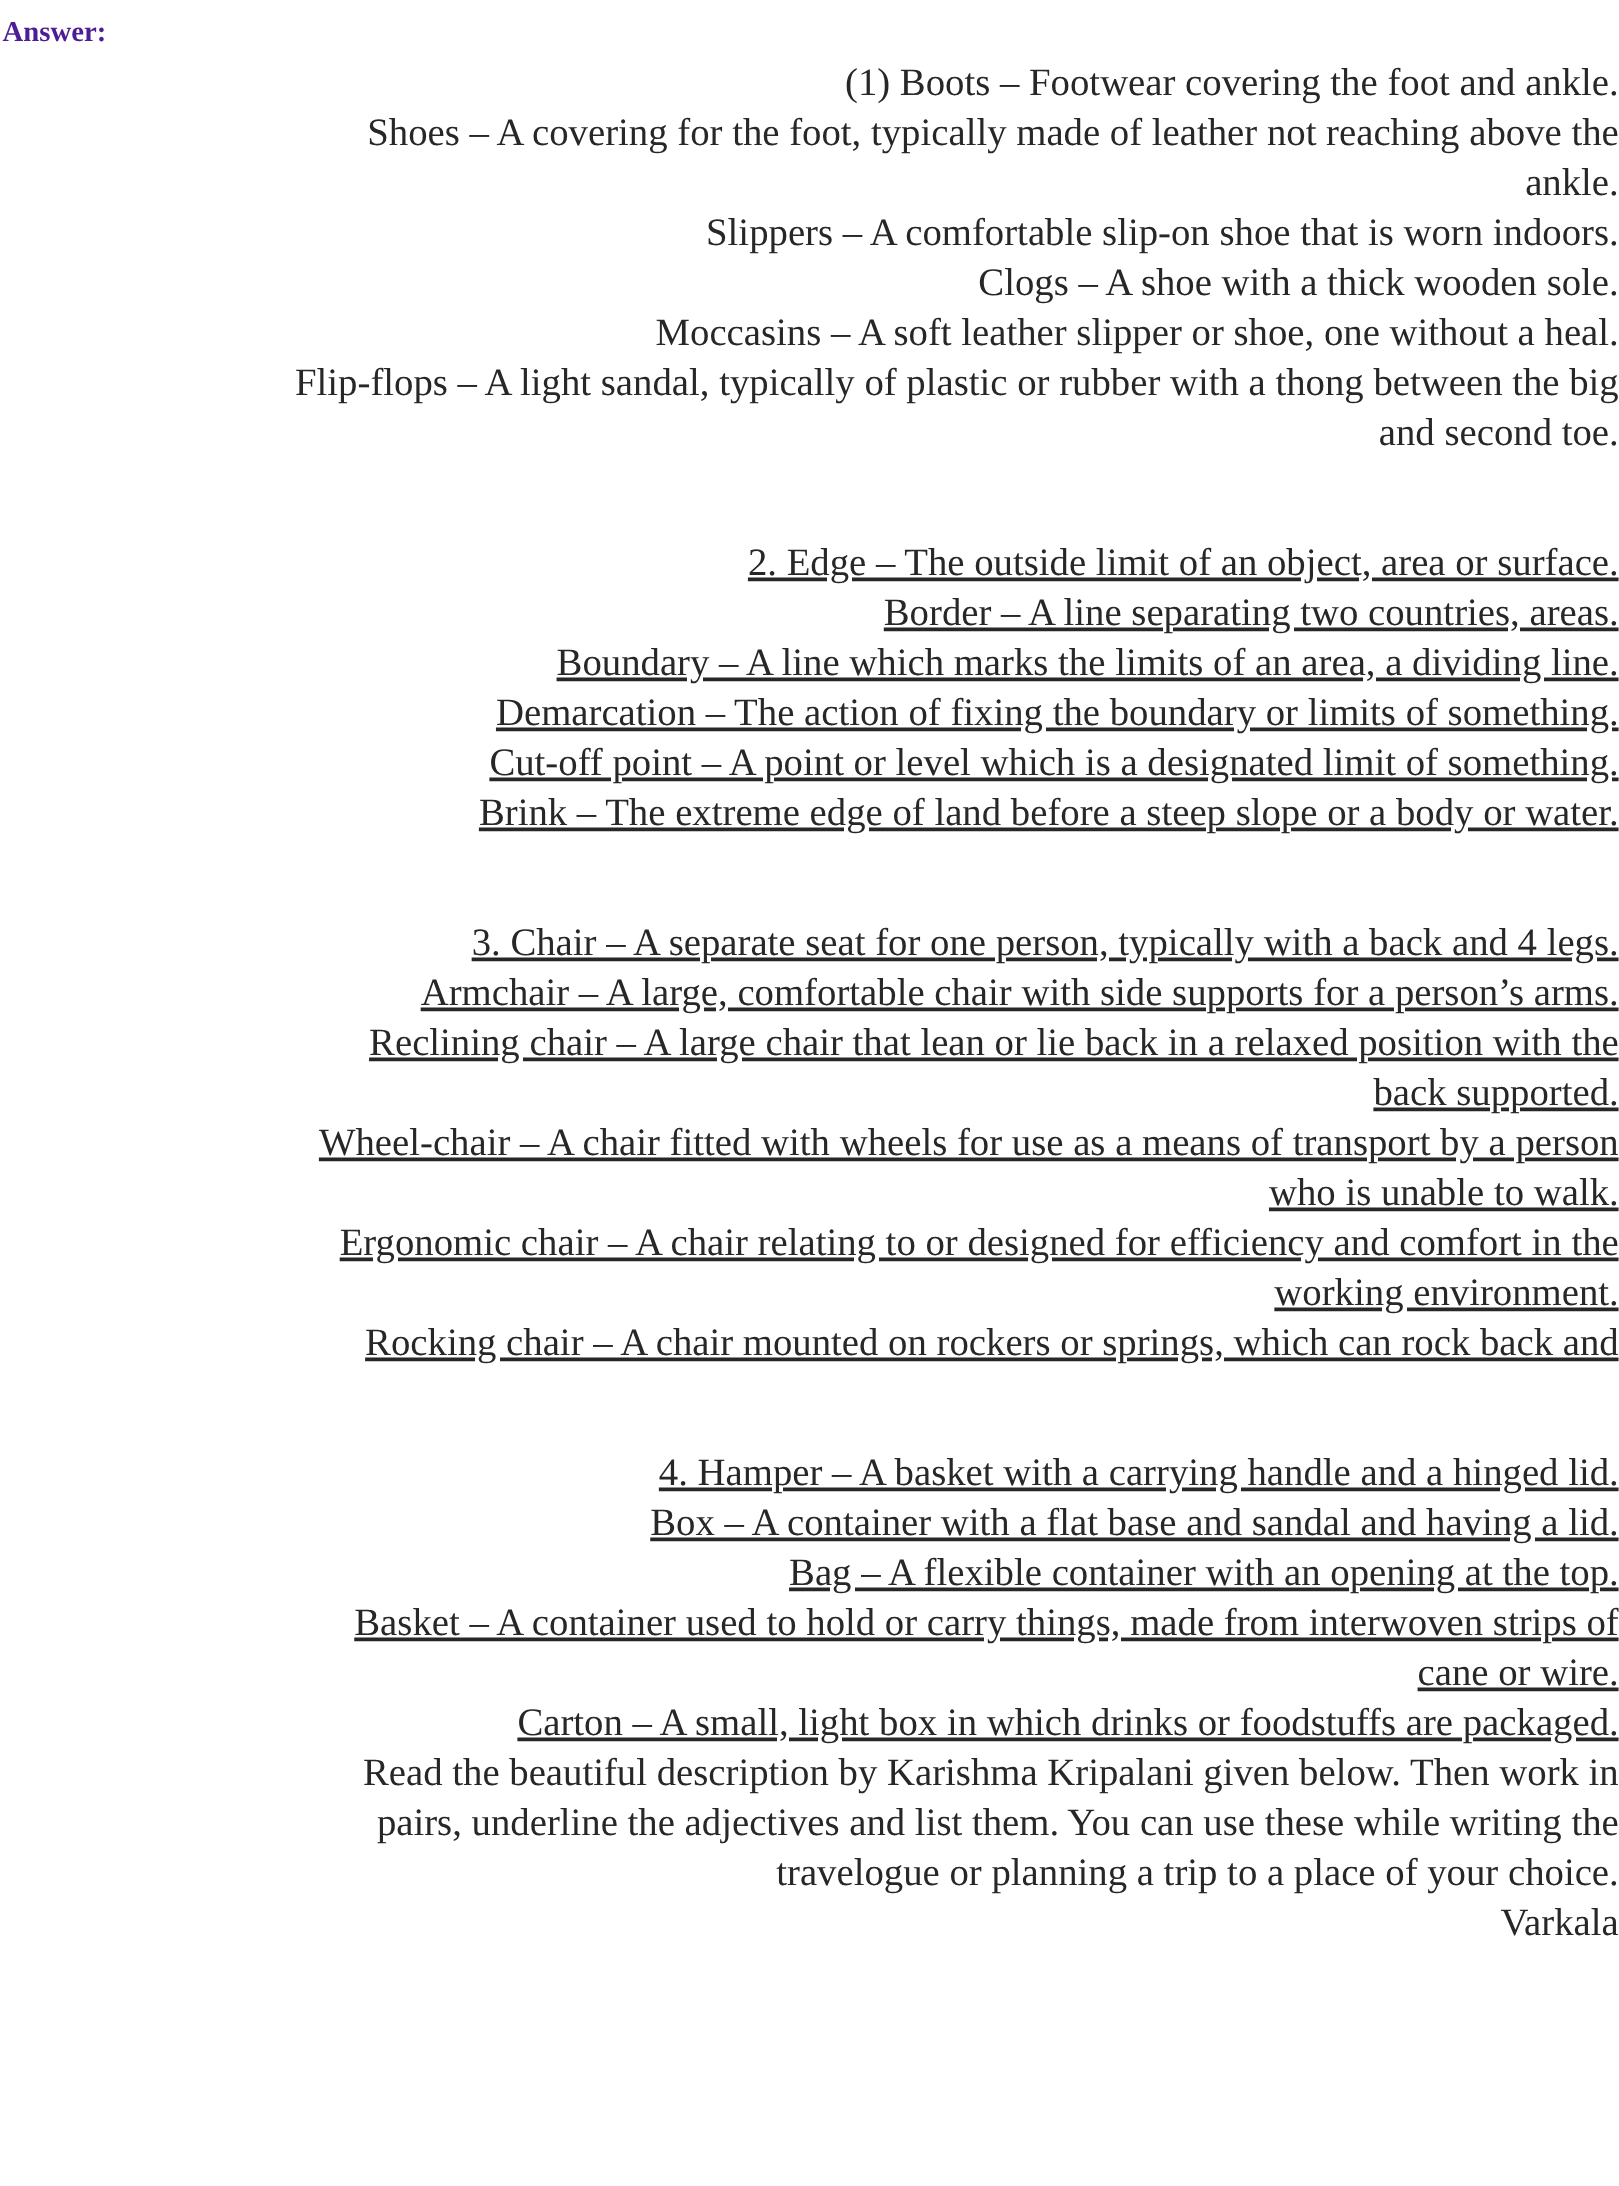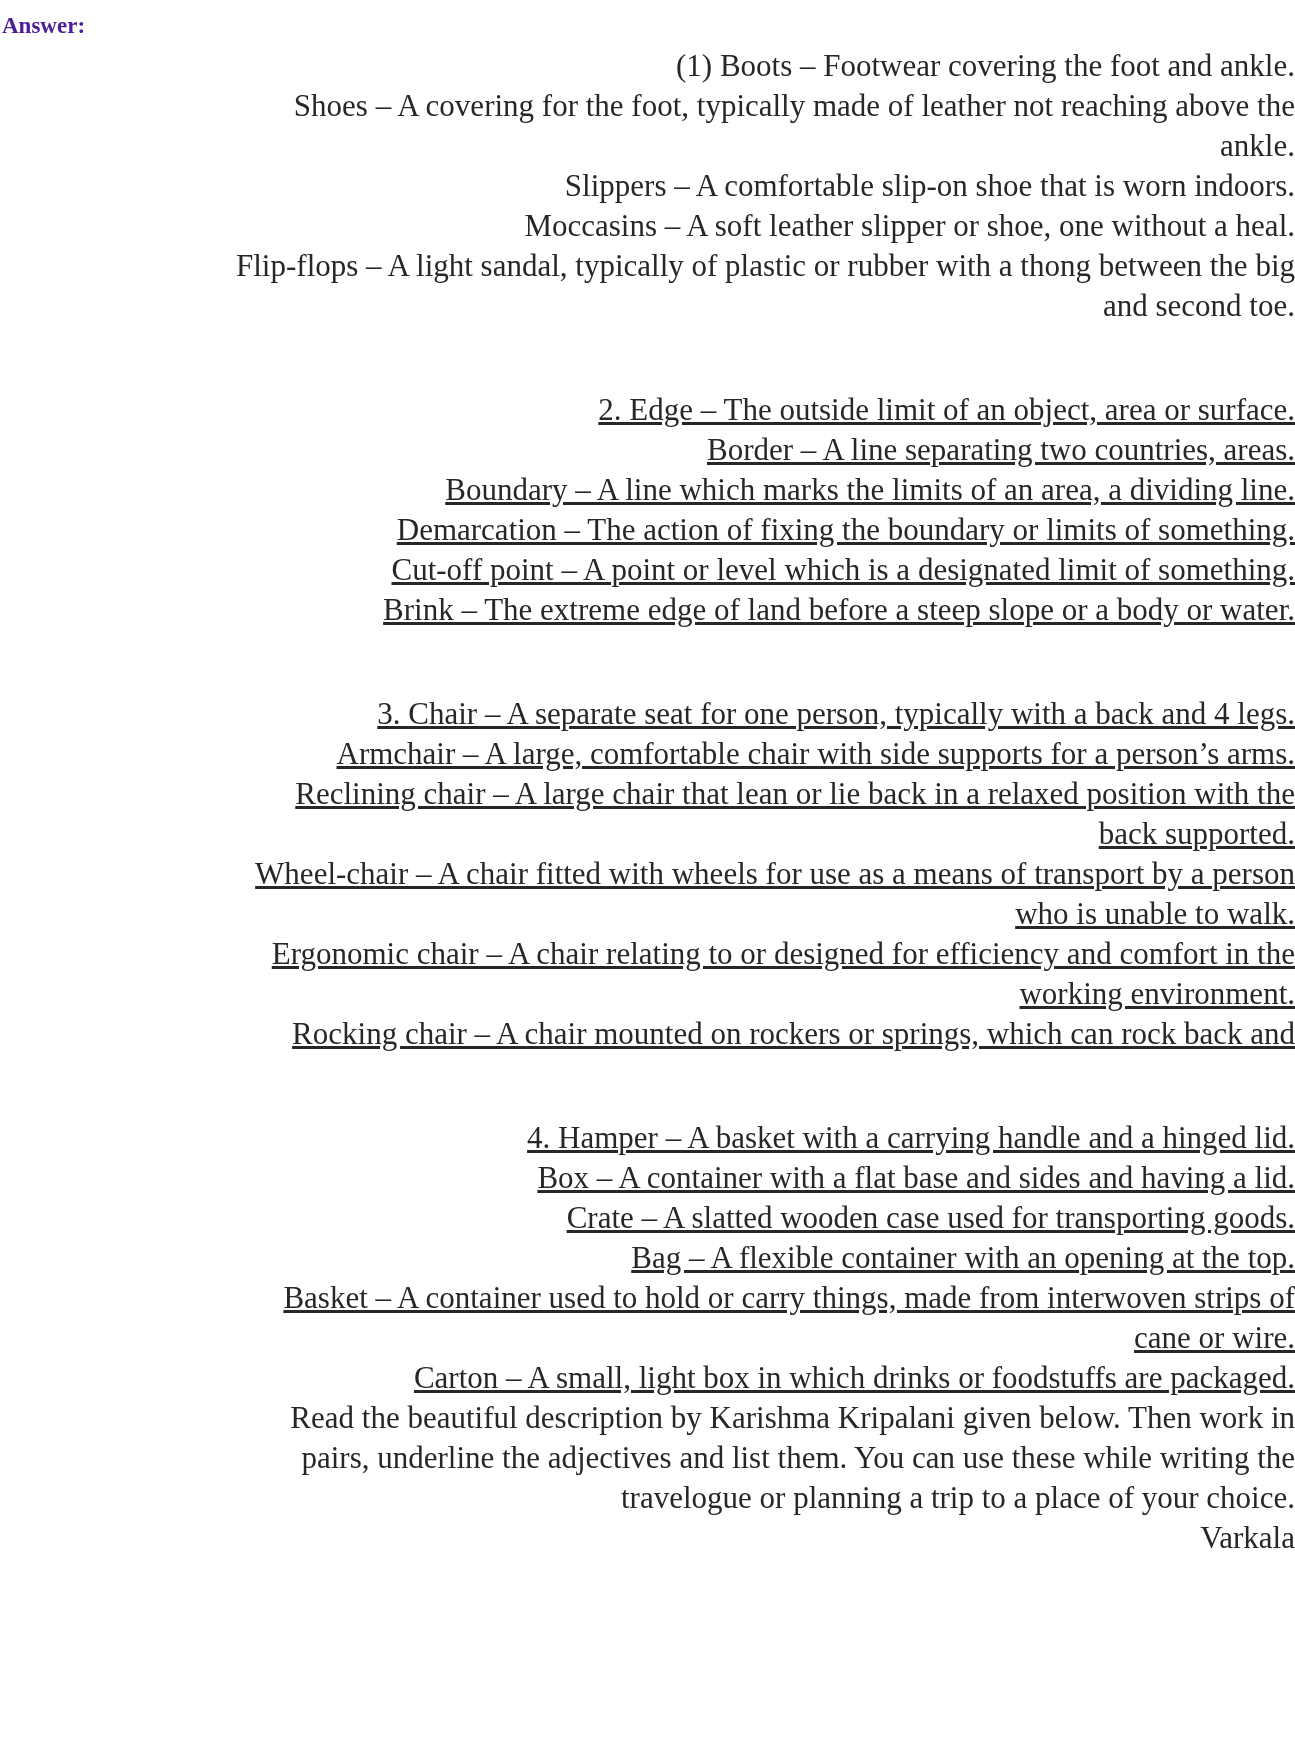--- a/index.html
+++ b/index.html
@@ -43,20 +43,21 @@
 
 <main>
 
   <div class="doc-heading">Answer:</div>
 
   <section class="group">
     <div class="text-line">(1) Boots – Footwear covering the foot and ankle.</div>
     <div class="text-line">Shoes – A covering for the foot, typically made of leather not reaching above the</div>
     <div class="text-line">ankle.</div>
     <div class="text-line">Slippers – A comfortable slip-on shoe that is worn indoors.</div>
+    <div class="text-line">Clogs – A shoe with a thick wooden sole.</div>
     <div class="text-line">Moccasins – A soft leather slipper or shoe, one without a heal.</div>
     <div class="text-line">Flip-flops – A light sandal, typically of plastic or rubber with a thong between the big</div>
     <div class="text-line">and second toe.</div>
   </section>
 
   <section class="group gap-before">
     <div class="text-line">2. Edge – The outside limit of an object, area or surface.</div>
     <div class="text-line">Border – A line separating two countries, areas.</div>
     <div class="text-line">Boundary – A line which marks the limits of an area, a dividing line.</div>
     <div class="text-line">Demarcation – The action of fixing the boundary or limits of something.</div>
@@ -71,22 +72,21 @@
     <div class="text-line">back supported.</div>
     <div class="text-line">Wheel-chair – A chair fitted with wheels for use as a means of transport by a person</div>
     <div class="text-line">who is unable to walk.</div>
     <div class="text-line">Ergonomic chair – A chair relating to or designed for efficiency and comfort in the</div>
     <div class="text-line">working environment.</div>
     <div class="text-line">Rocking chair – A chair mounted on rockers or springs, which can rock back and</div>
   </section>
 
   <section class="group gap-before">
     <div class="text-line">4. Hamper – A basket with a carrying handle and a hinged lid.</div>
-    <div class="text-line">Box – A container with a flat base and sides and having a lid.</div>
-    <div class="text-line">Crate – A slatted wooden case used for transporting goods.</div>
+    <div class="text-line">Box – A container with a flat base and sandal and having a lid.</div>
     <div class="text-line">Bag – A flexible container with an opening at the top.</div>
     <div class="text-line">Basket – A container used to hold or carry things, made from interwoven strips of</div>
     <div class="text-line">cane or wire.</div>
     <div class="text-line">Carton – A small, light box in which drinks or foodstuffs are packaged.</div>
   </section>
 
 
   <section class="group">
     <div class="text-line">Read the beautiful description by Karishma Kripalani given below. Then work in</div>
     <div class="text-line">pairs, underline the adjectives and list them. You can use these while writing the</div>

